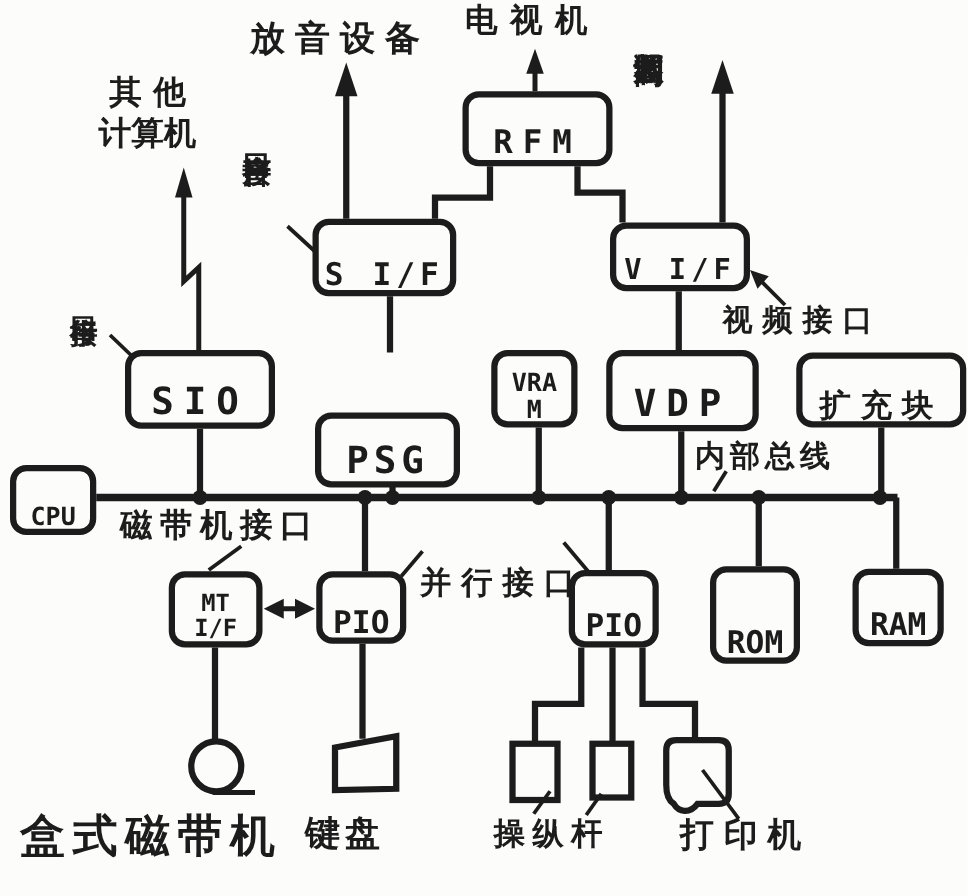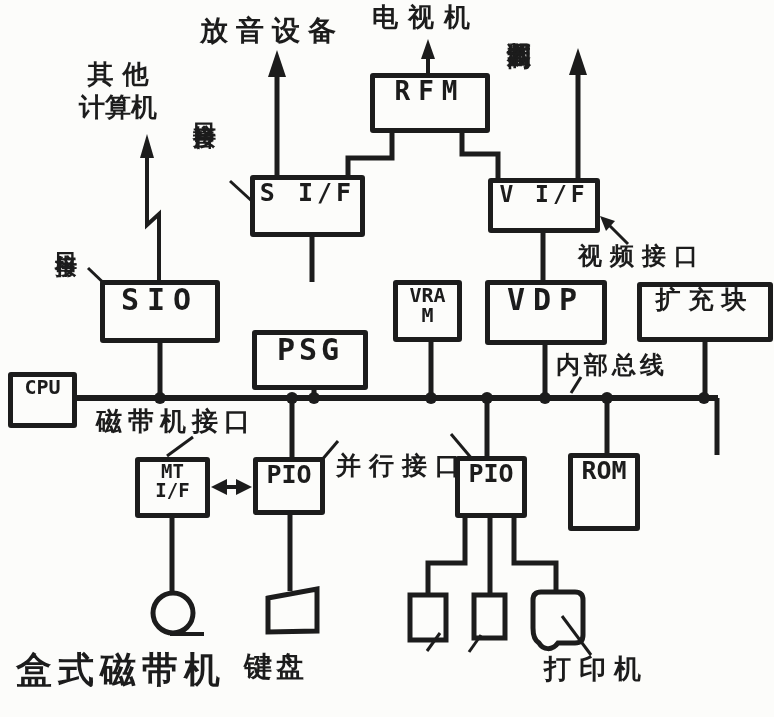--- a/index.html
+++ b/index.html
@@ -6,23 +6,23 @@
   html,body { margin:0; padding:0; background:#fff; }
   #canvas {
     position:relative; width:774px; height:717px;
     background:var(--paper); overflow:hidden;
     font-family:"DejaVu Sans", sans-serif;
   }
   #wires { position:absolute; left:0; top:0; }
   .block {
     position:absolute; box-sizing:border-box;
     border:5px solid var(--ink); background:var(--paper);
-    display:flex; flex-direction:column; align-items:center; justify-content:flex-start;
+    display:flex; flex-direction:column; align-items:center; justify-content:flex-end;
     text-align:center; font-weight:bold; color:var(--ink);
-    border-radius:3px; line-height:1.02;
+    border-radius:13px; line-height:1.02;
   }
   .mono { font-family:"DejaVu Sans Mono", monospace; }
   .cjk  { font-family:"DejaVu Sans", sans-serif; }
   .label {
     position:absolute; font-weight:bold; color:var(--ink);
     white-space:nowrap; line-height:1.2;
   }
   .vtext {
     writing-mode:vertical-rl; text-orientation:upright;
     white-space:normal; line-height:1;
@@ -160,35 +160,39 @@
     </div>
 
   <div class="block mono" style="left:455px;top:456px;width:72px;height:62px;font-size:25px;">
     <span>PIO</span>
     </div>
 
   <div class="block mono" style="left:568px;top:453px;width:72px;height:78px;font-size:25px;">
     <span>ROM</span>
     </div>
 
+  <div class="block mono" style="left:682px;top:455px;width:73px;height:62px;font-size:25px;">
+    <span>RAM</span>
+    </div>
 
   <div class="label cjk center" style="left:58px;top:58px;width:120px;font-size:26px;line-height:33px;">
     <span style="display:block;">其 他</span>
     <span style="display:block;">计算机</span>
     </div>
 
   <div class="label cjk" style="left:200px;top:14px;font-size:28px;letter-spacing:8px;">放音设备</div>
 
   <div class="label cjk" style="left:372px;top:2px;font-size:26px;letter-spacing:10px;">电视机</div>
 
 
   <div class="label cjk" style="left:16px;top:648px;font-size:36px;letter-spacing:6px;">盒式磁带机</div>
 
   <div class="label cjk" style="left:244px;top:650px;font-size:28px;letter-spacing:4px;">键盘</div>
 
+  <div class="label cjk" style="left:395px;top:652px;font-size:25px;letter-spacing:6px;">操纵杆</div>
 
   <div class="label cjk" style="left:544px;top:653px;font-size:27px;letter-spacing:8px;">打印机</div>
 
   <div class="label cjk vtext" style="left:55px;top:237px;font-size:22px;height:110px;">串行接口</div>
 
   <div class="label cjk vtext" style="left:193px;top:106px;font-size:23px;height:120px;">声音接口</div>
 
   <div class="label cjk vtext" style="left:507px;top:24px;font-size:24px;height:155px;">高频调制器</div>
 
   <div class="label cjk" style="left:578px;top:242px;font-size:24px;letter-spacing:8px;">视频接口</div>

